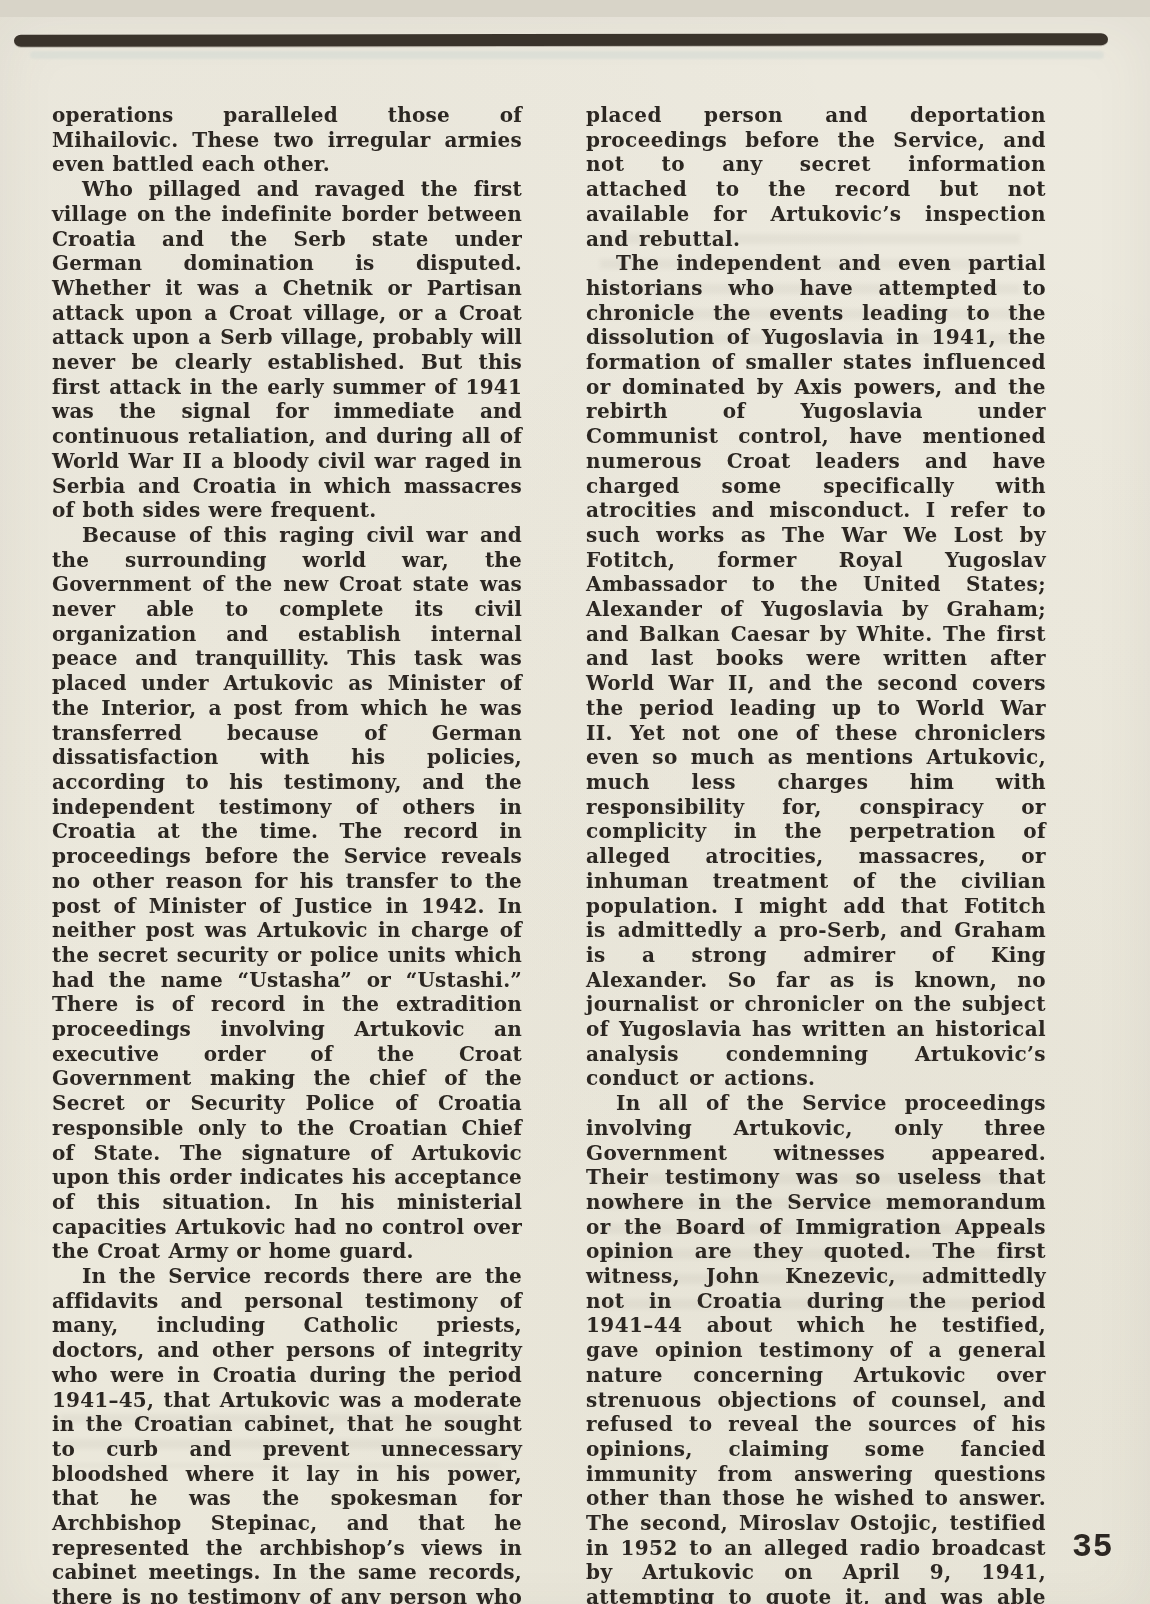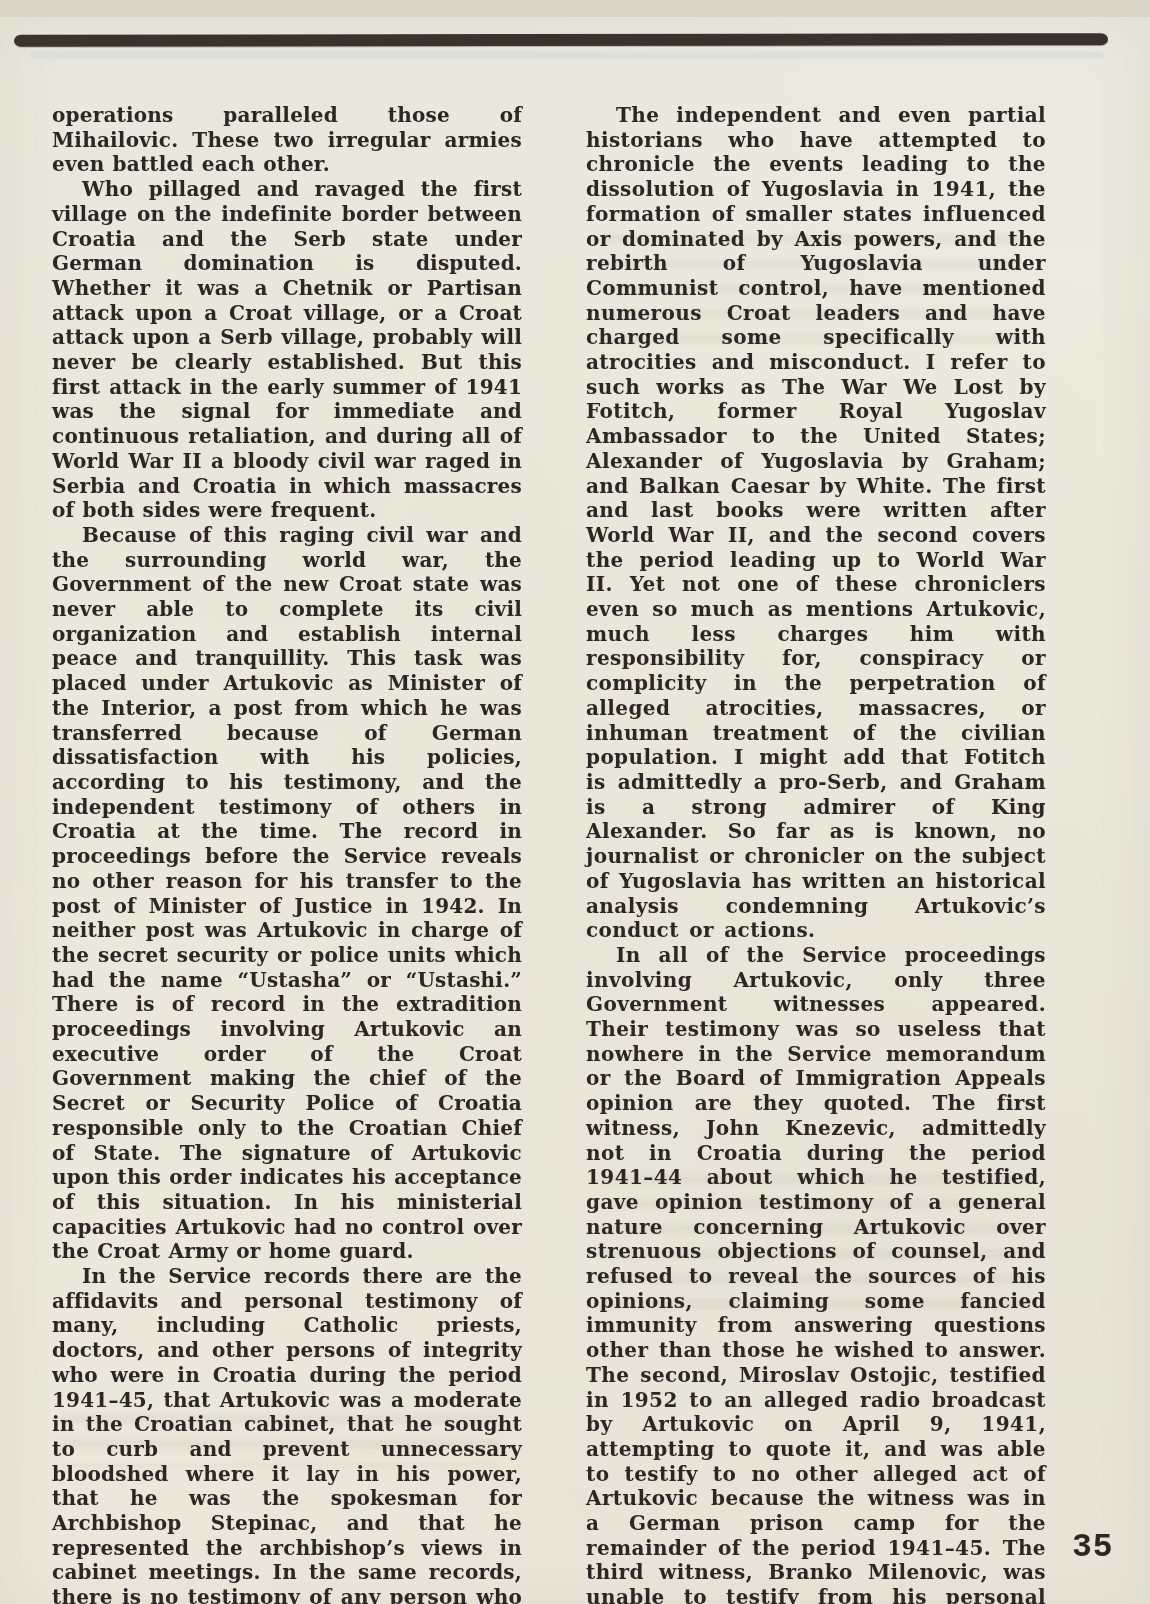--- a/index.html
+++ b/index.html
@@ -104,18 +104,19 @@
   <div class="ghost ghost-3"></div>
 
   <div class="col col-left">
       <p class="para">operations paralleled those of Mihailovic. These two irregular armies even battled each other.</p>
       <p class="para indent">Who pillaged and ravaged the first village on the indefinite border between Croatia and the Serb state under German domination is disputed. Whether it was a Chetnik or Partisan attack upon a Croat village, or a Croat attack upon a Serb village, probably will never be clearly established. But this first attack in the early summer of 1941 was the signal for immediate and continuous retaliation, and during all of World War II a bloody civil war raged in Serbia and Croatia in which massacres of both sides were frequent.</p>
       <p class="para indent">Because of this raging civil war and the surrounding world war, the Government of the new Croat state was never able to complete its civil organization and establish internal peace and tranquillity. This task was placed under Artukovic as Minister of the Interior, a post from which he was transferred because of German dissatisfaction with his policies, according to his testimony, and the independent testimony of others in Croatia at the time. The record in proceedings before the Service reveals no other reason for his transfer to the post of Minister of Justice in 1942. In neither post was Artukovic in charge of the secret security or police units which had the name “Ustasha” or “Ustashi.” There is of record in the extradition proceedings involving Artukovic an executive order of the Croat Government making the chief of the Secret or Security Police of Croatia responsible only to the Croatian Chief of State. The signature of Artukovic upon this order indicates his acceptance of this situation. In his ministerial capacities Artukovic had no control over the Croat Army or home guard.</p>
       <p class="para indent">In the Service records there are the affidavits and personal testimony of many, including Catholic priests, doctors, and other persons of integrity who were in Croatia during the period 1941–45, that Artukovic was a moderate in the Croatian cabinet, that he sought to curb and prevent unnecessary bloodshed where it lay in his power, that he was the spokesman for Archbishop Stepinac, and that he represented the archbishop’s views in cabinet meetings. In the same records, there is no testimony of any person who was in Croatia during the years 1941–45 which is disparaging to Artukovic. Of course, the records referred to are those publicly made in dis-</p>
     </div>
 
   <div class="col col-right">
+      <p class="para">placed person and deportation proceedings before the Service, and not to any secret information attached to the record but not available for Artukovic’s inspection and rebuttal.</p>
       <p class="para indent">The independent and even partial historians who have attempted to chronicle the events leading to the dissolution of Yugoslavia in 1941, the formation of smaller states influenced or dominated by Axis powers, and the rebirth of Yugoslavia under Communist control, have mentioned numerous Croat leaders and have charged some specifically with atrocities and misconduct. I refer to such works as The War We Lost by Fotitch, former Royal Yugoslav Ambassador to the United States; Alexander of Yugoslavia by Graham; and Balkan Caesar by White. The first and last books were written after World War II, and the second covers the period leading up to World War II. Yet not one of these chroniclers even so much as mentions Artukovic, much less charges him with responsibility for, conspiracy or complicity in the perpetration of alleged atrocities, massacres, or inhuman treatment of the civilian population. I might add that Fotitch is admittedly a pro-Serb, and Graham is a strong admirer of King Alexander. So far as is known, no journalist or chronicler on the subject of Yugoslavia has written an historical analysis condemning Artukovic’s conduct or actions.</p>
       <p class="para indent">In all of the Service proceedings involving Artukovic, only three Government witnesses appeared. Their testimony was so useless that nowhere in the Service memorandum or the Board of Immigration Appeals opinion are they quoted. The first witness, John Knezevic, admittedly not in Croatia during the period 1941–44 about which he testified, gave opinion testimony of a general nature concerning Artukovic over strenuous objections of counsel, and refused to reveal the sources of his opinions, claiming some fancied immunity from answering questions other than those he wished to answer. The second, Miroslav Ostojic, testified in 1952 to an alleged radio broadcast by Artukovic on April 9, 1941, attempting to quote it, and was able to testify to no other alleged act of Artukovic because the witness was in a German prison camp for the remainder of the period 1941–45. The third witness, Branko Milenovic, was unable to testify from his personal knowledge as to the acts or conduct of Artukovic, and was therefore excused by the Government.</p>
     </div>
 
   <div class="page-number">35</div>
 </div>
 
 </body></html>

